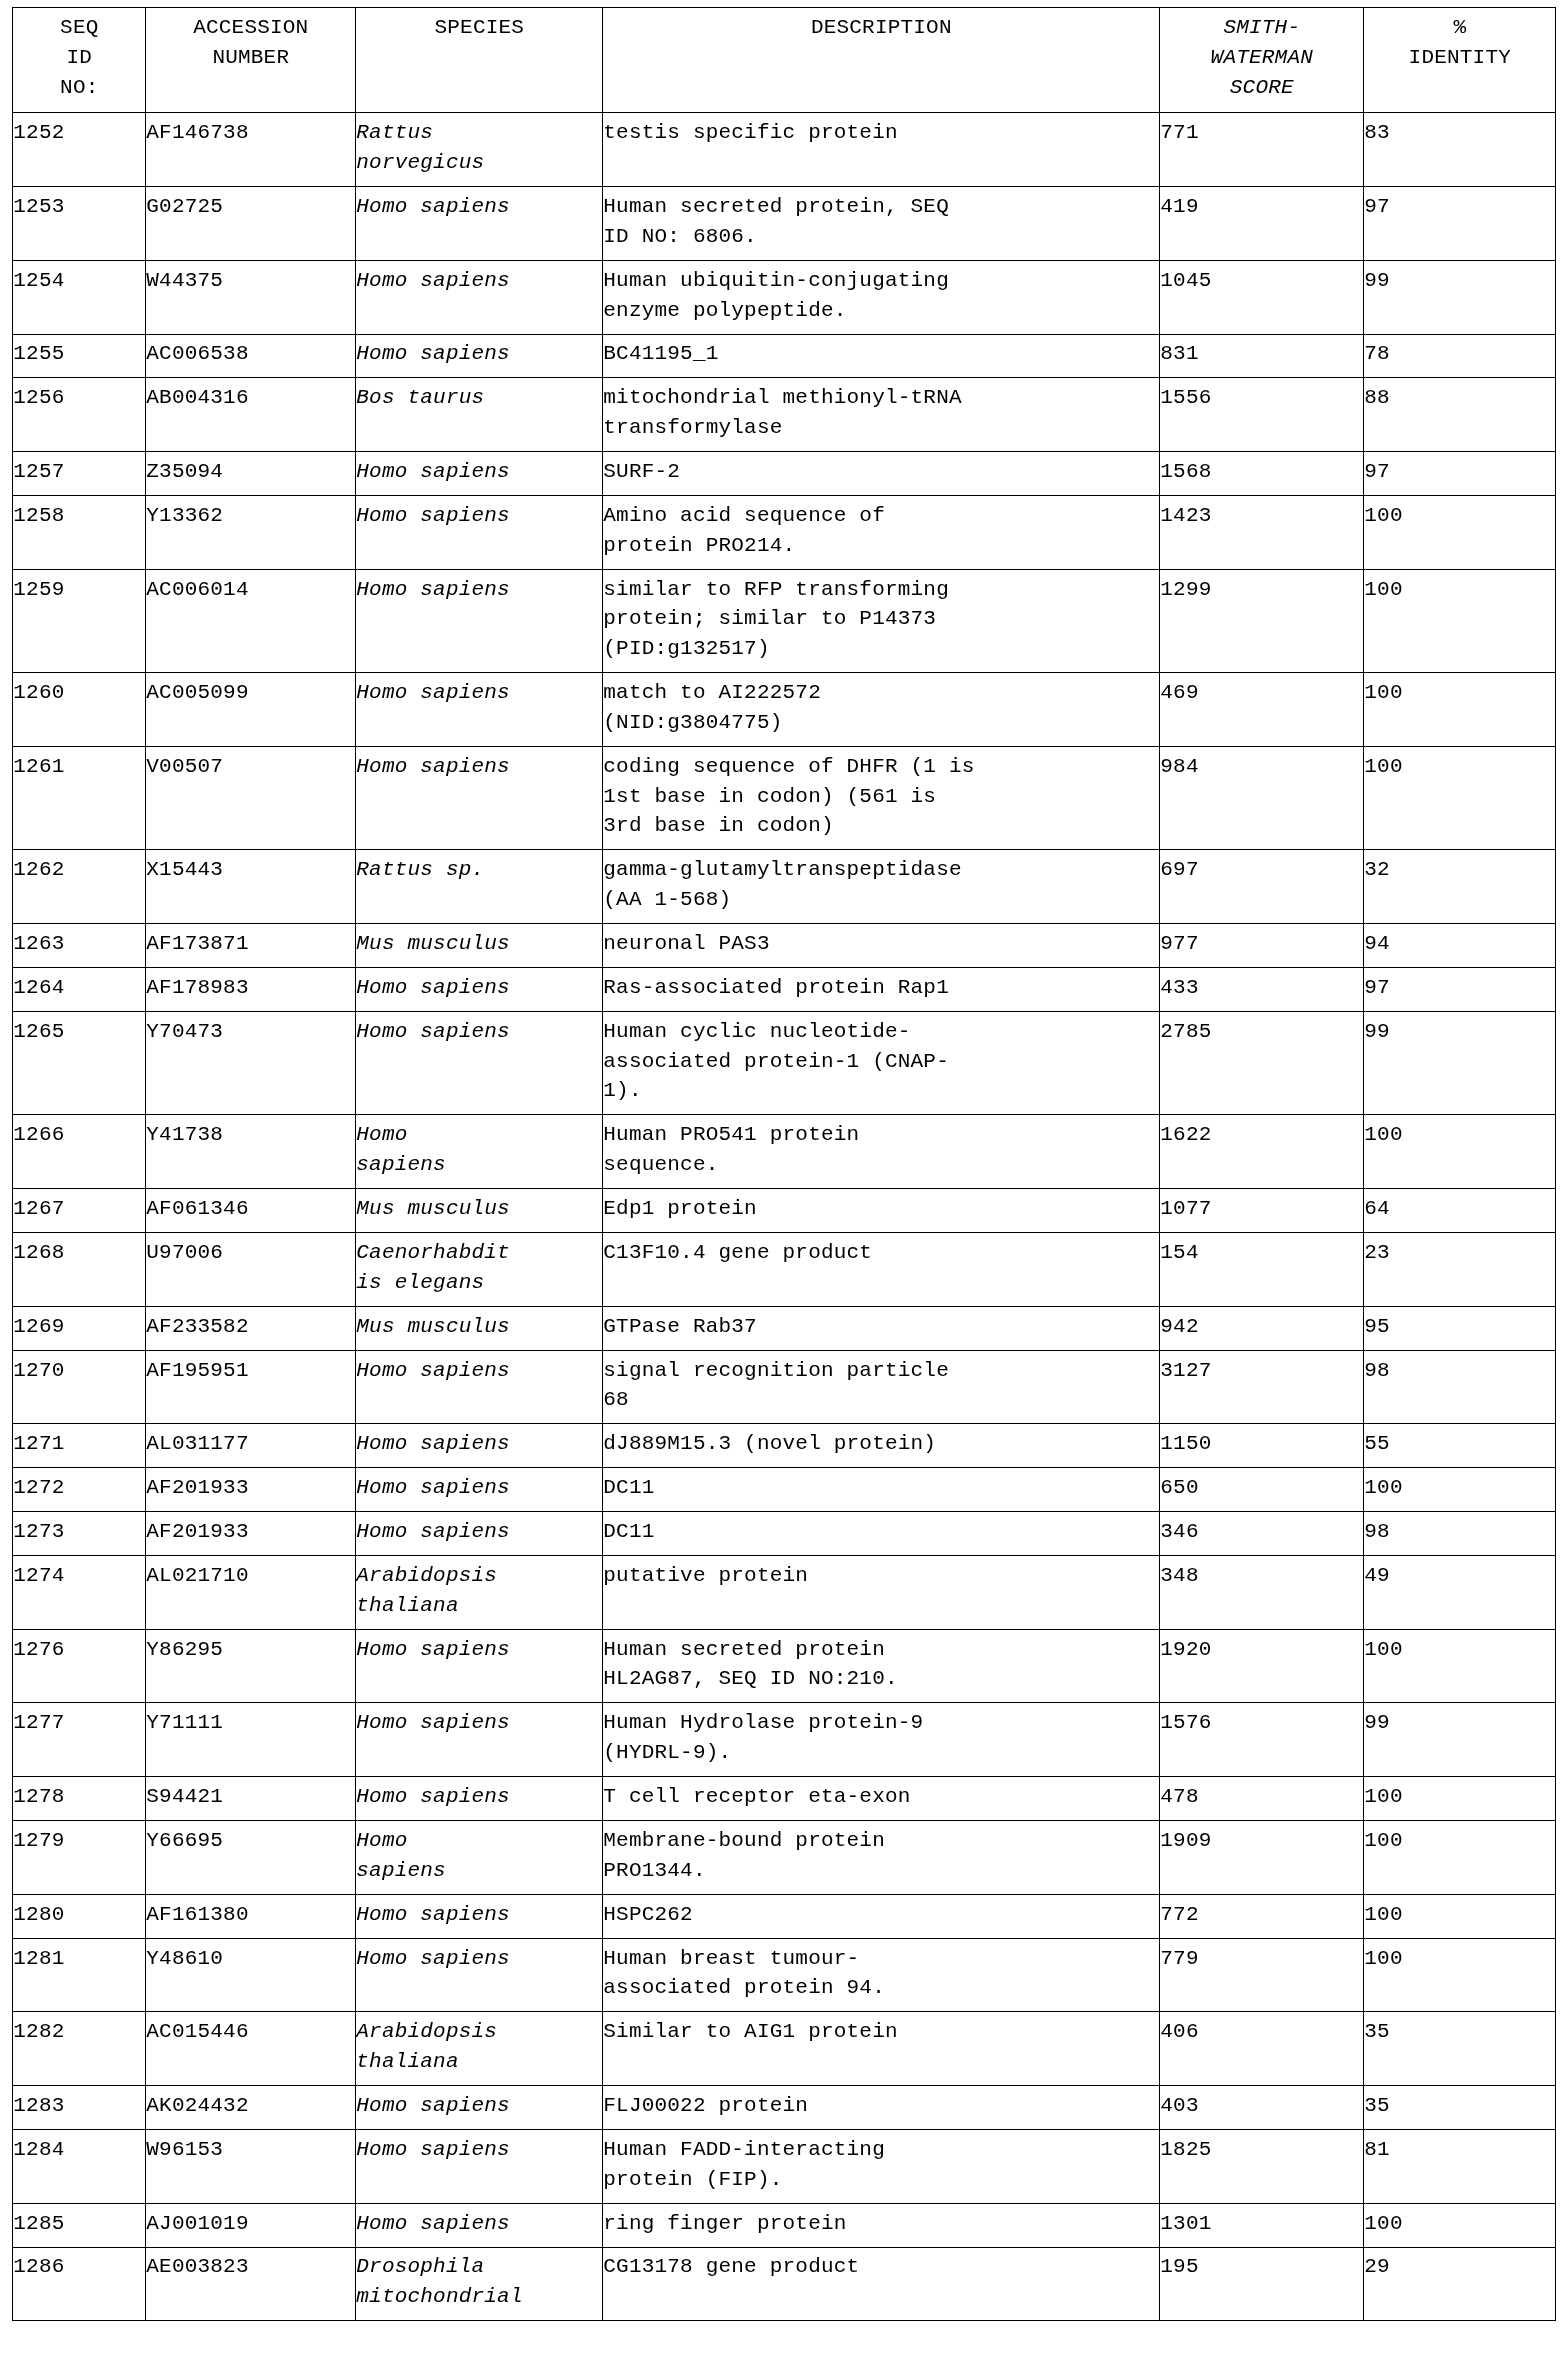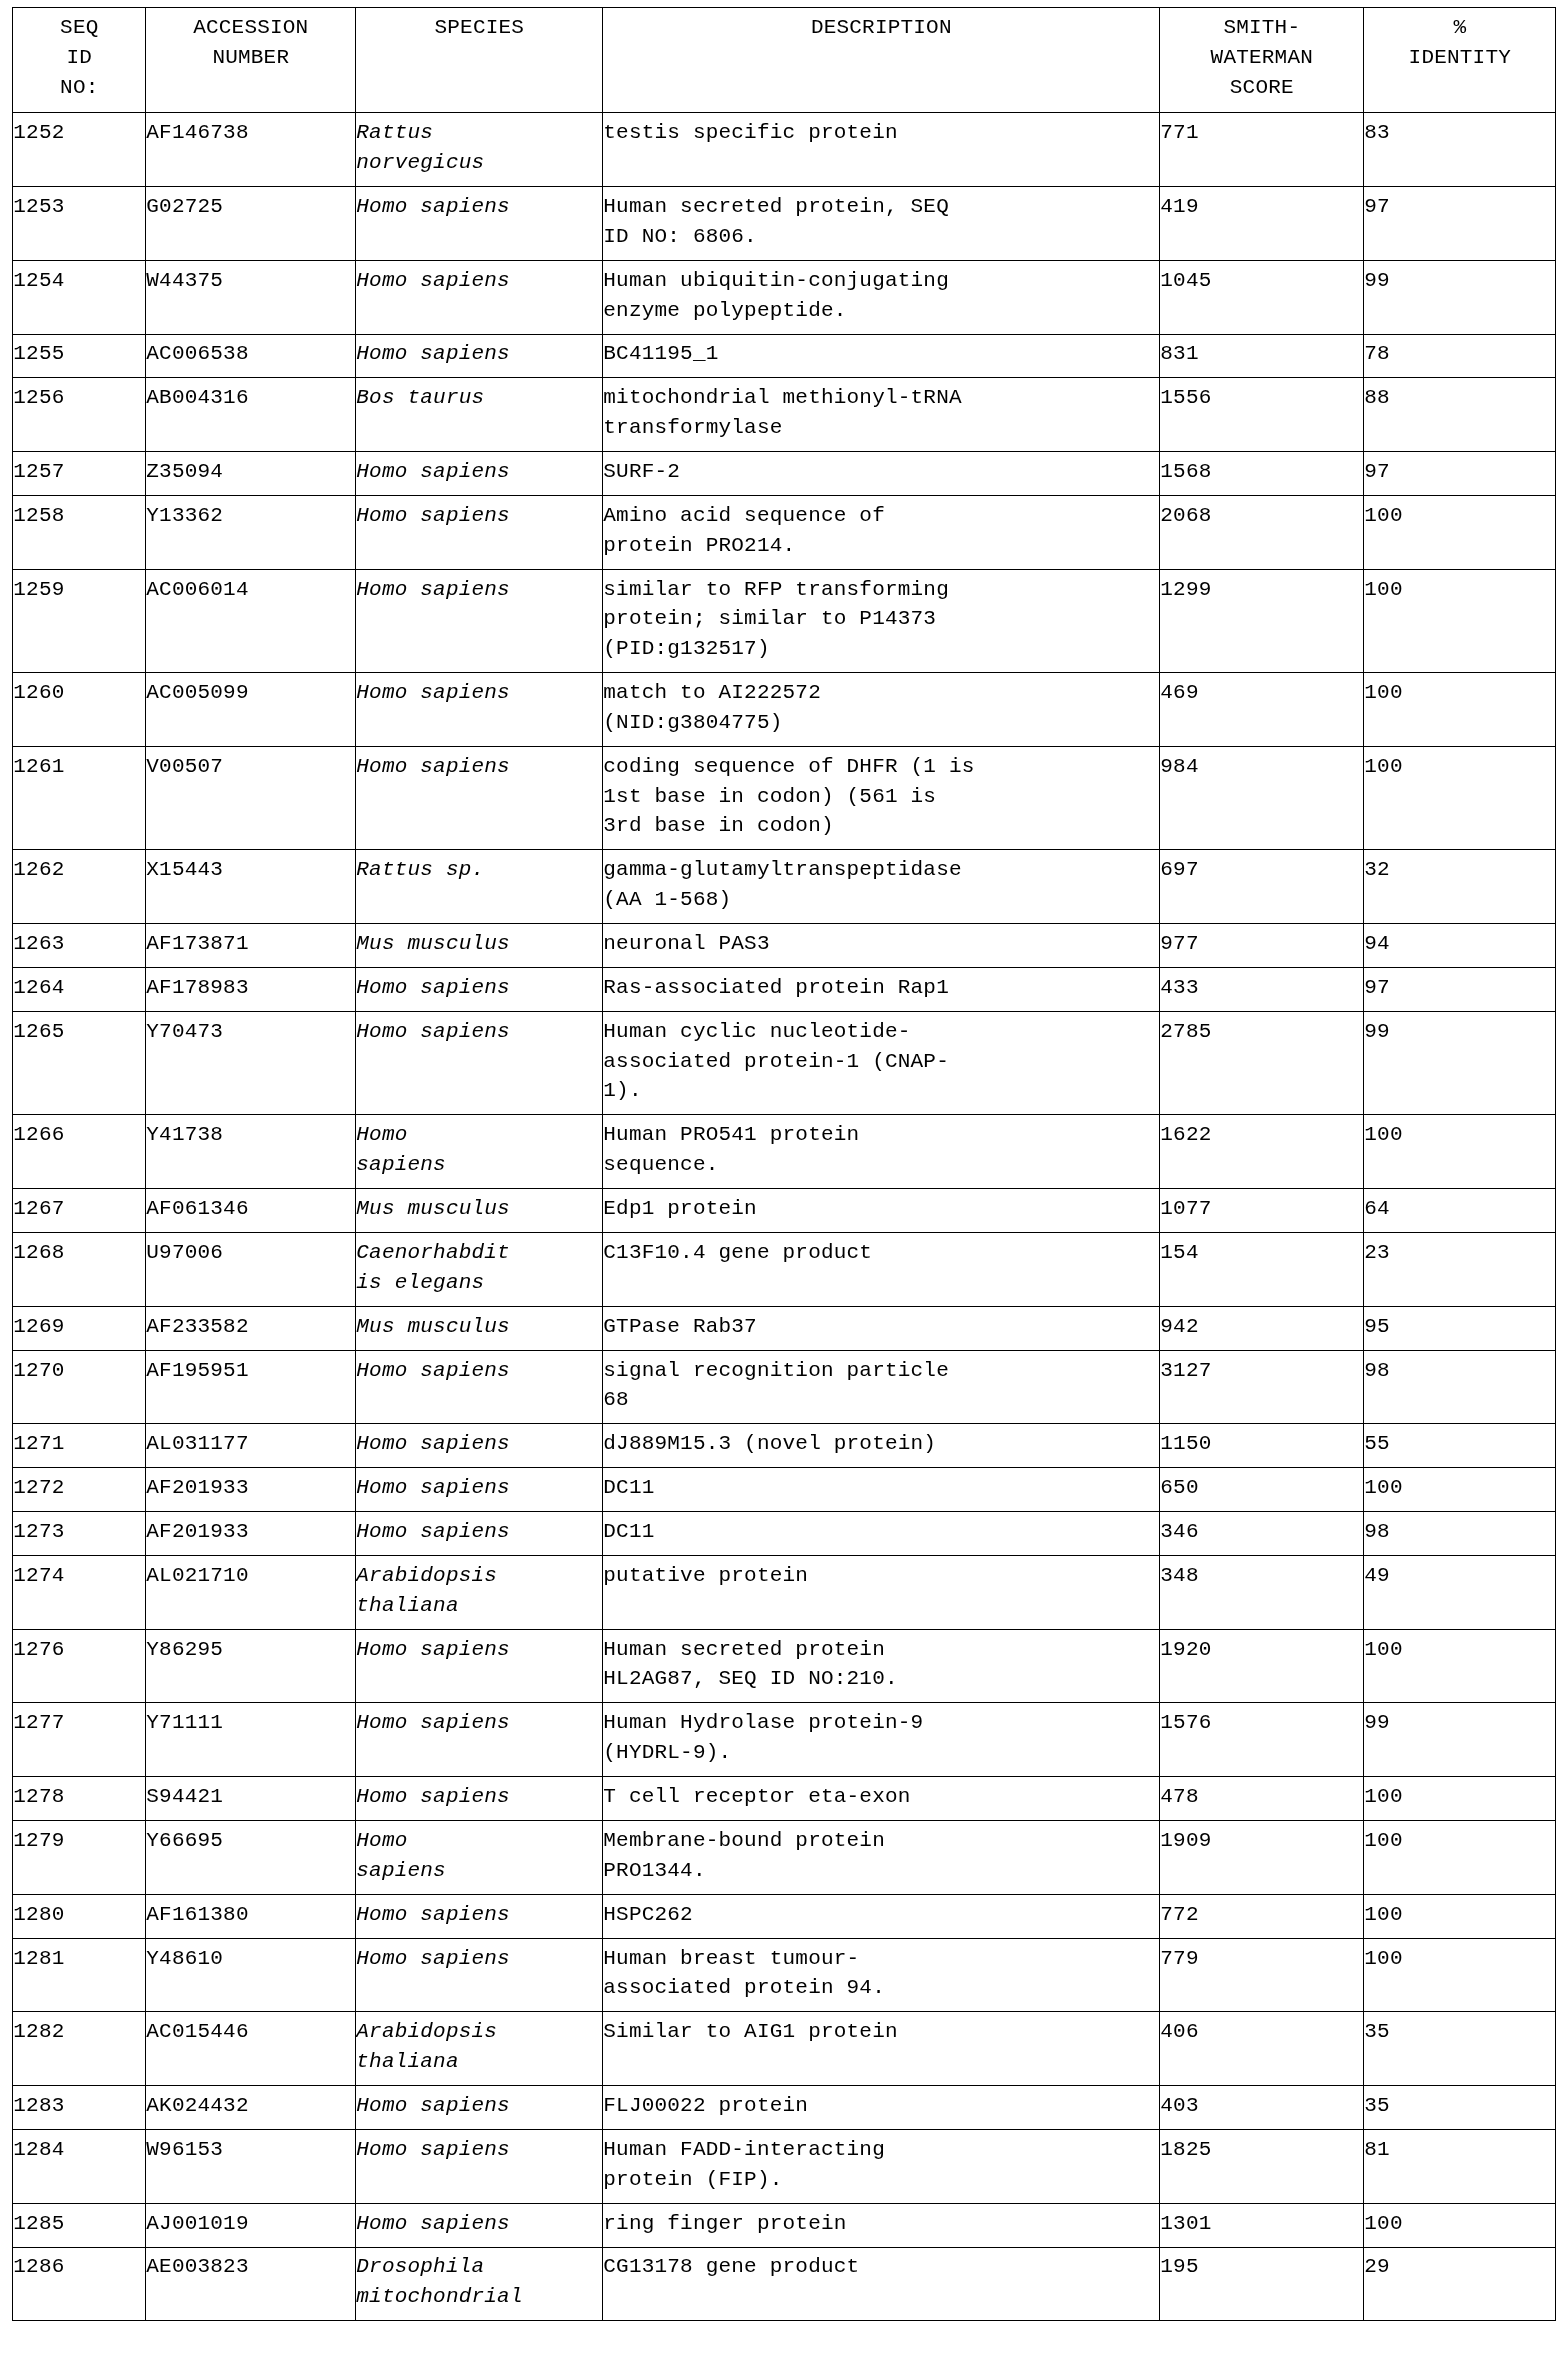--- a/index.html
+++ b/index.html
@@ -59,21 +59,21 @@
   td.score    { padding-left: 11.5px; }
   td.ident    { padding-left: 11.5px; }
 
   .cell-text { display: block; white-space: pre-line; }
 
   
   th.h-seq      { width: 133px; }
   th.h-acc      { width: 210px; }
   th.h-species  { width: 247px; }
   th.h-desc     { width: 557px; }
-  th.h-score    { width: 204px; }
+  th.h-score    { width: 204px; font-style: italic; }
   th.h-ident    { width: 192px; }
 </style>
 </head>
 <body>
 
 <div id="sheet">
   <table class="seqtable">
     <colgroup>
       <col class="c-seq">
         <col class="c-acc">
@@ -231,21 +231,21 @@
             <span class="cell-text">Y13362</span>
           </td>
           <td class="species">
             <span class="cell-text">Homo sapiens</span>
           </td>
           <td class="desc">
             <span class="cell-text">Amino acid sequence of
 protein PRO214.</span>
           </td>
           <td class="score">
-            <span class="cell-text">2068</span>
+            <span class="cell-text">1423</span>
           </td>
           <td class="ident">
             <span class="cell-text">100</span>
           </td>
         </tr>
         <tr>
           <td class="seq">
             <span class="cell-text">1259</span>
           </td>
           <td class="acc">

